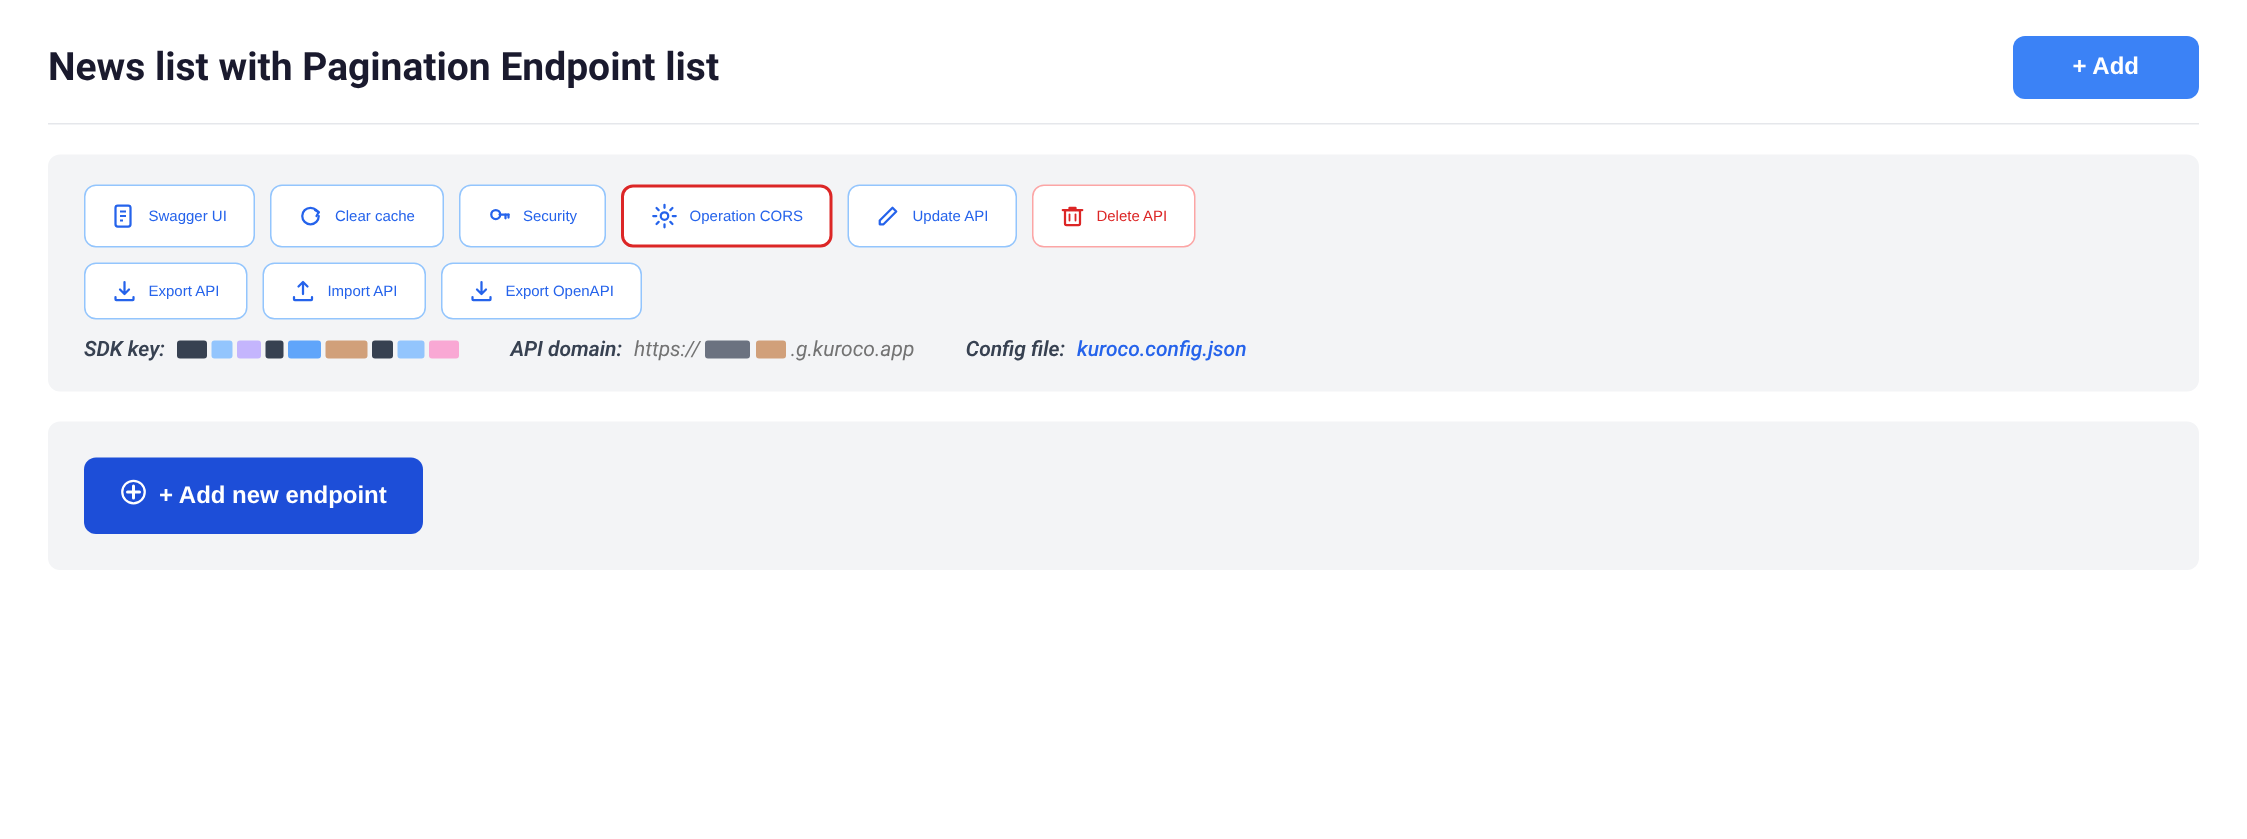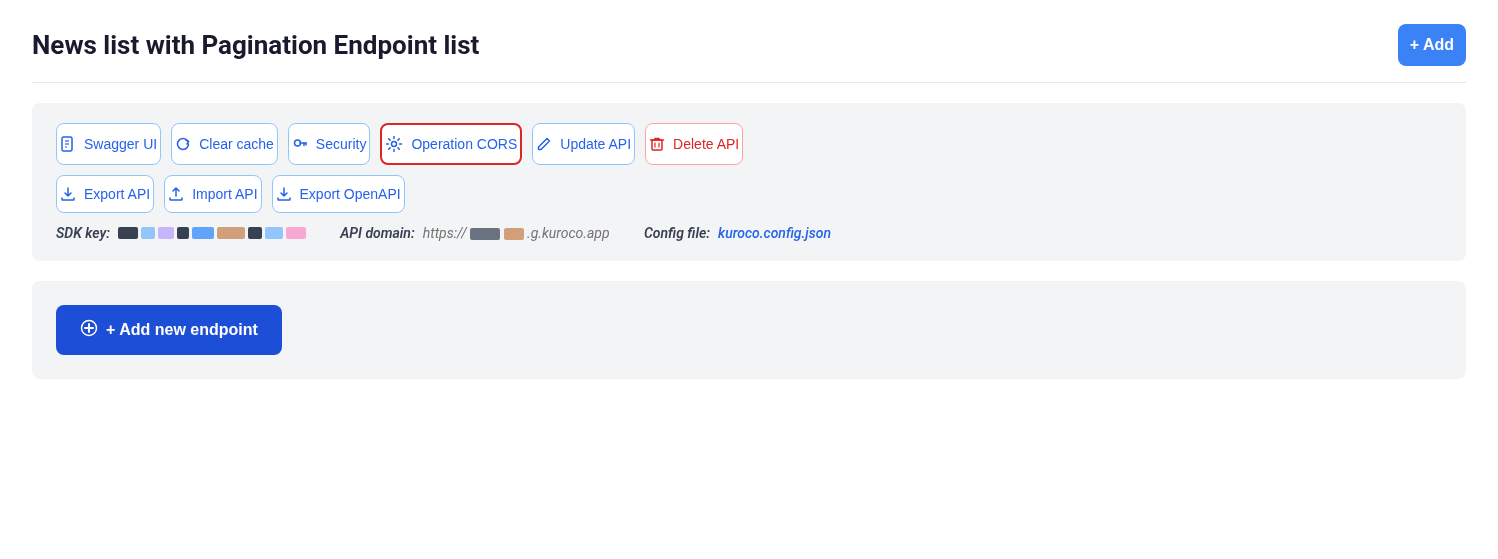--- a/index.html
+++ b/index.html
@@ -25,21 +25,21 @@
       font-size: 26px;
       font-weight: 700;
       color: #1a1a2e;
     }
 
     .add-button {
       background: #3b82f6;
       color: #fff;
       border: none;
       border-radius: 8px;
-      padding: 12px 12px;
+      padding: 12px 40px;
       font-size: 16px;
       font-weight: 600;
       cursor: pointer;
       display: flex;
       align-items: center;
       gap: 6px;
     }
 
     .toolbar-section {
       background: #f3f4f6;
@@ -56,26 +56,26 @@
     }
 
     .toolbar-row:last-of-type {
       margin-bottom: 16px;
     }
 
     .tool-btn {
       display: flex;
       align-items: center;
       gap: 8px;
-      padding: 10px 3px;
+      padding: 10px 18px;
       border: 1.5px solid #93c5fd;
       border-radius: 8px;
       background: #fff;
       color: #2563eb;
-      font-size: 14px;
+      font-size: 10px;
       font-weight: 500;
       cursor: pointer;
       white-space: nowrap;
     }
 
     .tool-btn.active-red {
       border: 2.5px solid #dc2626;
       color: #2563eb;
     }
 

